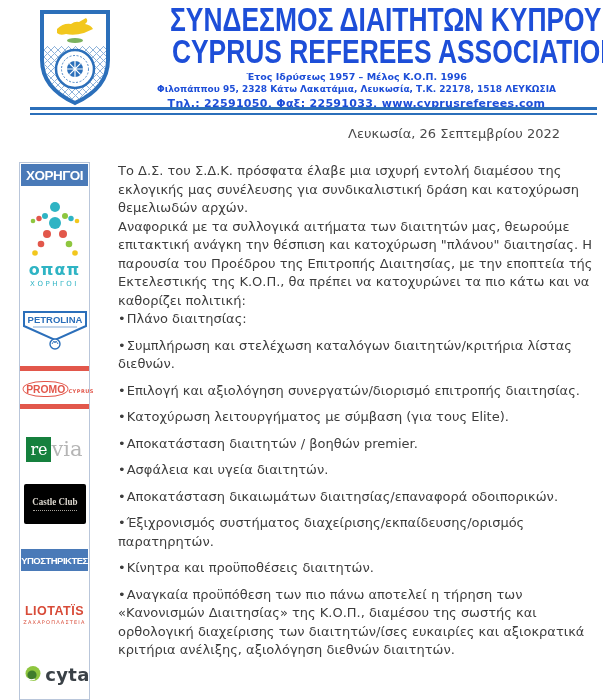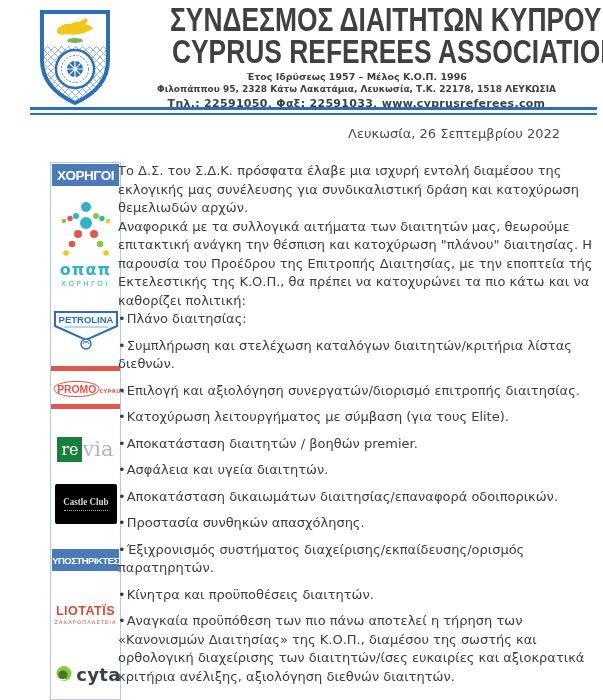--- a/index.html
+++ b/index.html
@@ -2,32 +2,32 @@
 <html><head>
 <meta charset="utf-8">
 <style>
   html,body{margin:0;padding:0;}
   body{
     width:603px;height:700px;background:#ffffff;position:relative;overflow:hidden;
     font-family:"DejaVu Sans", sans-serif;
   }
   
   .crest{position:absolute;left:37px;top:8px;}
-  .header-text{position:absolute;left:116px;top:4px;width:481px;text-align:center;color:#404040;}
+  .header-text{position:absolute;left:116px;top:4px;width:481px;text-align:center;color:#1d4ed8;}
   .title{display:inline-block;white-space:nowrap;font-family:"Liberation Sans",sans-serif;
          font-weight:800;font-size:33px;line-height:32px;transform:scaleX(0.80);transform-origin:50% 50%;}
   .founded{font-size:9.5px;font-weight:bold;margin-top:3px;}
   .address{font-size:9px;font-weight:bold;margin-top:2px;}
   .contact{font-size:11px;font-weight:bold;margin-top:3px;letter-spacing:0.3px;}
   .header-rule{position:absolute;left:30px;width:567px;top:107px;height:3px;
                border-top:3px solid #2b6fba;border-bottom:2px solid #2b6fba;}
   .date-line{position:absolute;right:43px;top:126px;font-size:13px;color:#4a4a4a;}
 
   
-  .sidebar{position:absolute;left:50px;top:162px;width:71px;height:538px;
+  .sidebar{position:absolute;left:19px;top:162px;width:71px;height:538px;
            border:1px solid #b9c6da;box-sizing:border-box;background:#fff;
            display:flex;flex-direction:column;align-items:center;}
   .side-hdr{width:67px;height:22px;background:#4a7ab8;color:#fff;
             font-family:"Liberation Sans",sans-serif;font-weight:bold;
             display:flex;align-items:center;justify-content:center;}
   .side-hdr.sponsors{font-size:13.5px;margin-top:1px;letter-spacing:-0.5px;}
   .side-hdr.supporters{font-size:9.5px;margin-top:25px;letter-spacing:-0.5px;}
   .opap{margin-top:14px;text-align:center;}
   .opap-word{color:#2fb4c4;font-weight:bold;font-size:16px;line-height:16px;letter-spacing:1px;}
   .opap-sub{color:#2fb4c4;font-size:7px;letter-spacing:2.5px;margin-top:2px;}
@@ -173,17 +173,16 @@
   <p class="p1">Το Δ.Σ. του Σ.Δ.Κ. πρόσφατα έλαβε μια ισχυρή εντολή διαμέσου της εκλογικής μας συνέλευσης για συνδικαλιστική δράση και κατοχύρωση θεμελιωδών αρχών.</p>
   <p class="p2">Αναφορικά με τα συλλογικά αιτήματα των διαιτητών μας, θεωρούμε επιτακτική ανάγκη την θέσπιση και κατοχύρωση "πλάνου" διαιτησίας. Η παρουσία του Προέδρου της Επιτροπής Διαιτησίας, με την εποπτεία τής Εκτελεστικής της Κ.Ο.Π., θα πρέπει να κατοχυρώνει τα πιο κάτω και να καθορίζει πολιτική:</p>
 
   <div class="bullet">Πλάνο διαιτησίας:</div>
   <div class="bullet">Συμπλήρωση και στελέχωση καταλόγων διαιτητών/κριτήρια λίστας διεθνών.</div>
   <div class="bullet">Επιλογή και αξιολόγηση συνεργατών/διορισμό επιτροπής διαιτησίας.</div>
   <div class="bullet">Κατοχύρωση λειτουργήματος με σύμβαση (για τους Elite).</div>
   <div class="bullet">Αποκατάσταση διαιτητών / βοηθών premier.</div>
   <div class="bullet">Ασφάλεια και υγεία διαιτητών.</div>
   <div class="bullet">Αποκατάσταση δικαιωμάτων διαιτησίας/επαναφορά οδοιπορικών.</div>
-  <div class="bullet">Προστασία συνθηκών απασχόλησης.</div>
   <div class="bullet">Έξιχρονισμός συστήματος διαχείρισης/εκπαίδευσης/ορισμός παρατηρητών.</div>
   <div class="bullet">Κίνητρα και προϋποθέσεις διαιτητών.</div>
   <div class="bullet">Αναγκαία προϋπόθεση των πιο πάνω αποτελεί η τήρηση των «Κανονισμών Διαιτησίας» της Κ.Ο.Π., διαμέσου της σωστής και ορθολογική διαχείρισης των διαιτητών/ίσες ευκαιρίες και αξιοκρατικά κριτήρια ανέλιξης, αξιολόγηση διεθνών διαιτητών.</div>
 </div>
 
 </body></html>

